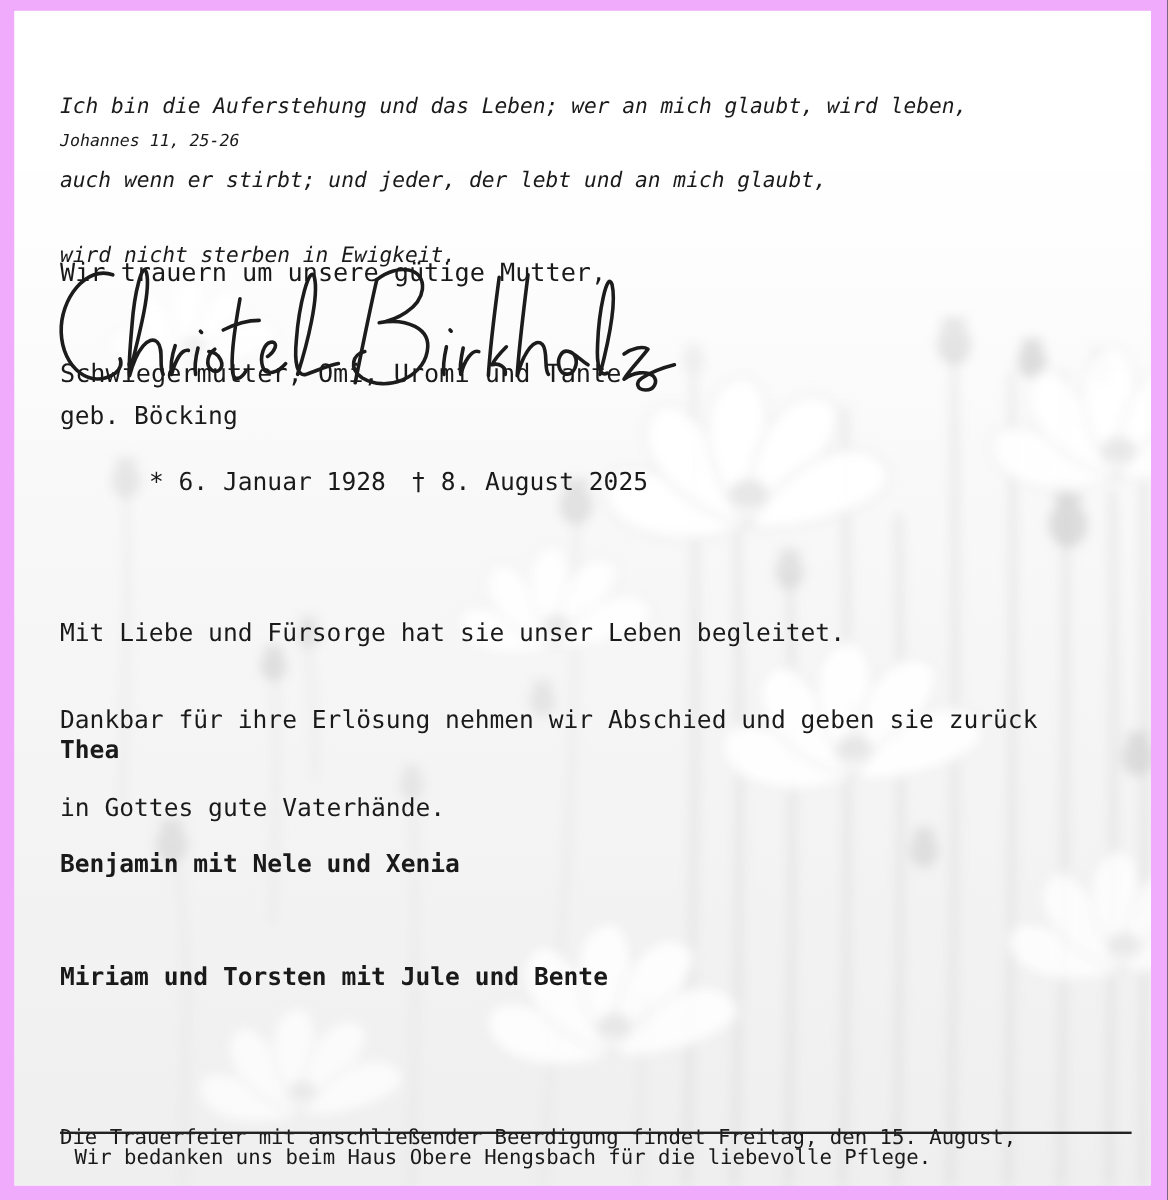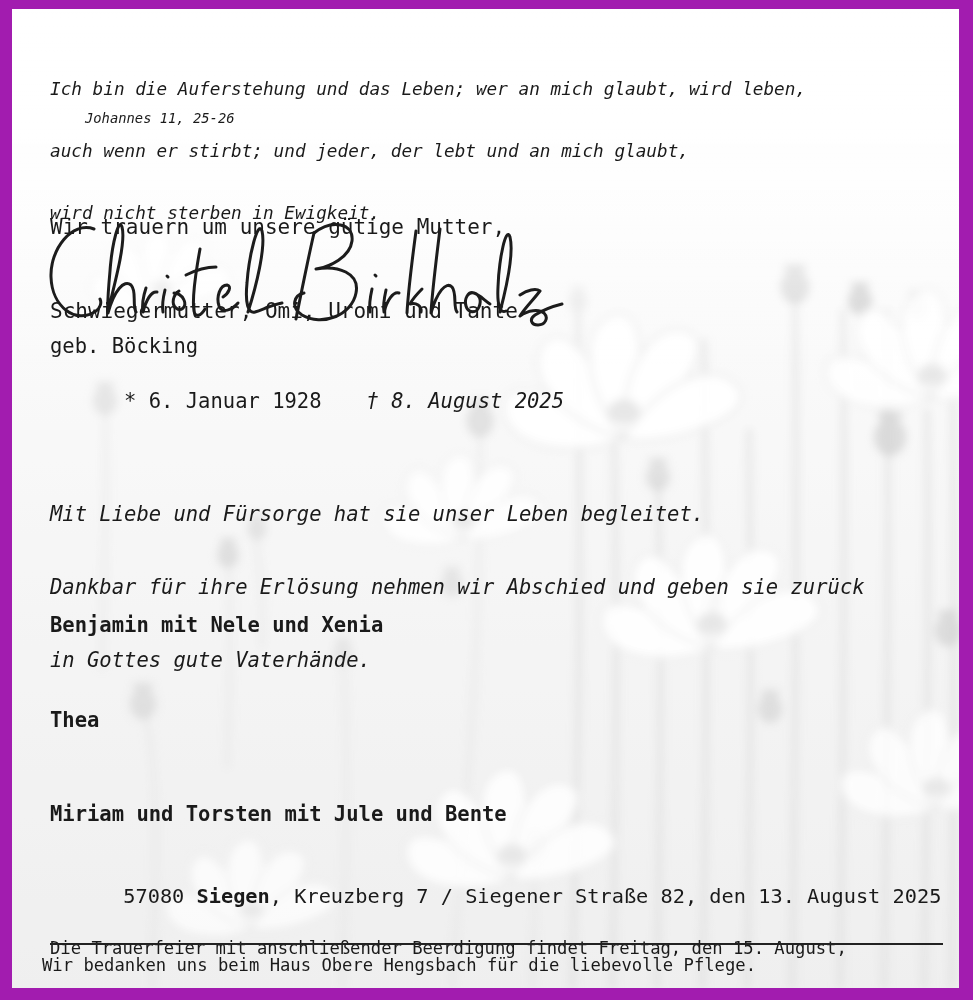--- a/index.html
+++ b/index.html
@@ -1,48 +1,48 @@
 <!DOCTYPE html>
 <html lang="de"><head>
 <meta charset="utf-8">
 <style>
   html,body{margin:0;padding:0;background:#161616;}
   .sheet{
     position:relative;
     width:973px;height:1000px;
-    background:#a21caf;
+    background:#f0abfc;
     box-sizing:border-box;
     overflow:hidden;
     font-family:"DejaVu Sans Mono","Liberation Mono",monospace;
     color:#1a1a1a;
   }
   .content{
     position:absolute;
     top:9px;left:12px;right:14px;bottom:12px;
     background:#fdfdfd;
     overflow:hidden;
   }
   .bg{
     position:absolute;inset:0;width:100%;height:100%;
   }
   .txt{position:absolute;white-space:pre;}
   .quote{left:38px;top:29px;font-size:17.7px;line-height:20.6px;font-style:italic;}
-  .quote-source{left:38px;top:101px;font-size:13.8px;font-style:italic;margin-left:35px;}
+  .quote-source{left:38px;top:101px;font-size:13.8px;font-style:italic;}
   .intro{left:38px;top:148px;font-size:21px;line-height:28px;}
   .signature{left:30px;top:204px;width:540px;height:126px;position:absolute;}
   .maiden{left:38px;top:325px;font-size:20.5px;}
   .dates{left:38px;top:356px;font-size:20.5px;}
-  .dates .death{margin-left:45px;font-style:italic;}
-  .tribute{left:38px;top:445px;font-size:20.5px;line-height:24.2px;font-style:italic;}
+  .dates .death{margin-left:21px;}
+  .tribute{left:38px;top:458px;font-size:20.5px;line-height:24.2px;}
   .mourners{left:38px;top:538px;font-size:20.5px;line-height:31.5px;font-weight:bold;}
   .address{left:38px;top:851px;font-size:20.3px;}
   .address .city{font-weight:bold;}
   .funeral{left:38px;top:884px;font-size:17.2px;line-height:22px;}
   .divider{position:absolute;left:38px;top:934px;width:893px;height:2px;background:#222;}
-  .thanks{left:30px;top:946px;font-size:17.2px;}
+  .thanks{left:50px;top:946px;font-size:17.2px;}
   .sig-svg path{fill:none;stroke:#1c1c1c;stroke-width:3;stroke-linecap:round;stroke-linejoin:round;}
 </style>
 </head>
 <body>
 
 <div class="sheet">
   <div class="content">
 
     <svg class="bg" viewBox="0 0 947 979" preserveAspectRatio="none" aria-hidden="true">
       <defs>
@@ -194,33 +194,30 @@
       <span class="birth">* 6. Januar 1928</span><span class="death">† 8. August 2025</span>
     </div>
 
     <div class="txt tribute">
       <div>Mit Liebe und Fürsorge hat sie unser Leben begleitet.</div>
       <div>Dankbar für ihre Erlösung nehmen wir Abschied und geben sie zurück</div>
       <div>in Gottes gute Vaterhände.</div>
     </div>
 
     <div class="txt mourners">
+      <div>Thea</div>
       <div>Benjamin mit Nele und Xenia</div>
-      <div>Thea</div>
       <div>Miriam und Torsten mit Jule und Bente</div>
       
       
       
       
       
     </div>
 
-    <div class="txt address">
-      <span>57080 </span><span class="city">Siegen</span><span>, Kreuzberg 7 / Siegener Straße 82, den 13. August 2025</span>
-    </div>
 
     <div class="txt funeral">
       <div>Die Trauerfeier mit anschließender Beerdigung findet Freitag, den 15. August,</div>
       
     </div>
 
     <div class="divider"></div>
 
     <div class="txt thanks">Wir bedanken uns beim Haus Obere Hengsbach für die liebevolle Pflege.</div>
 

